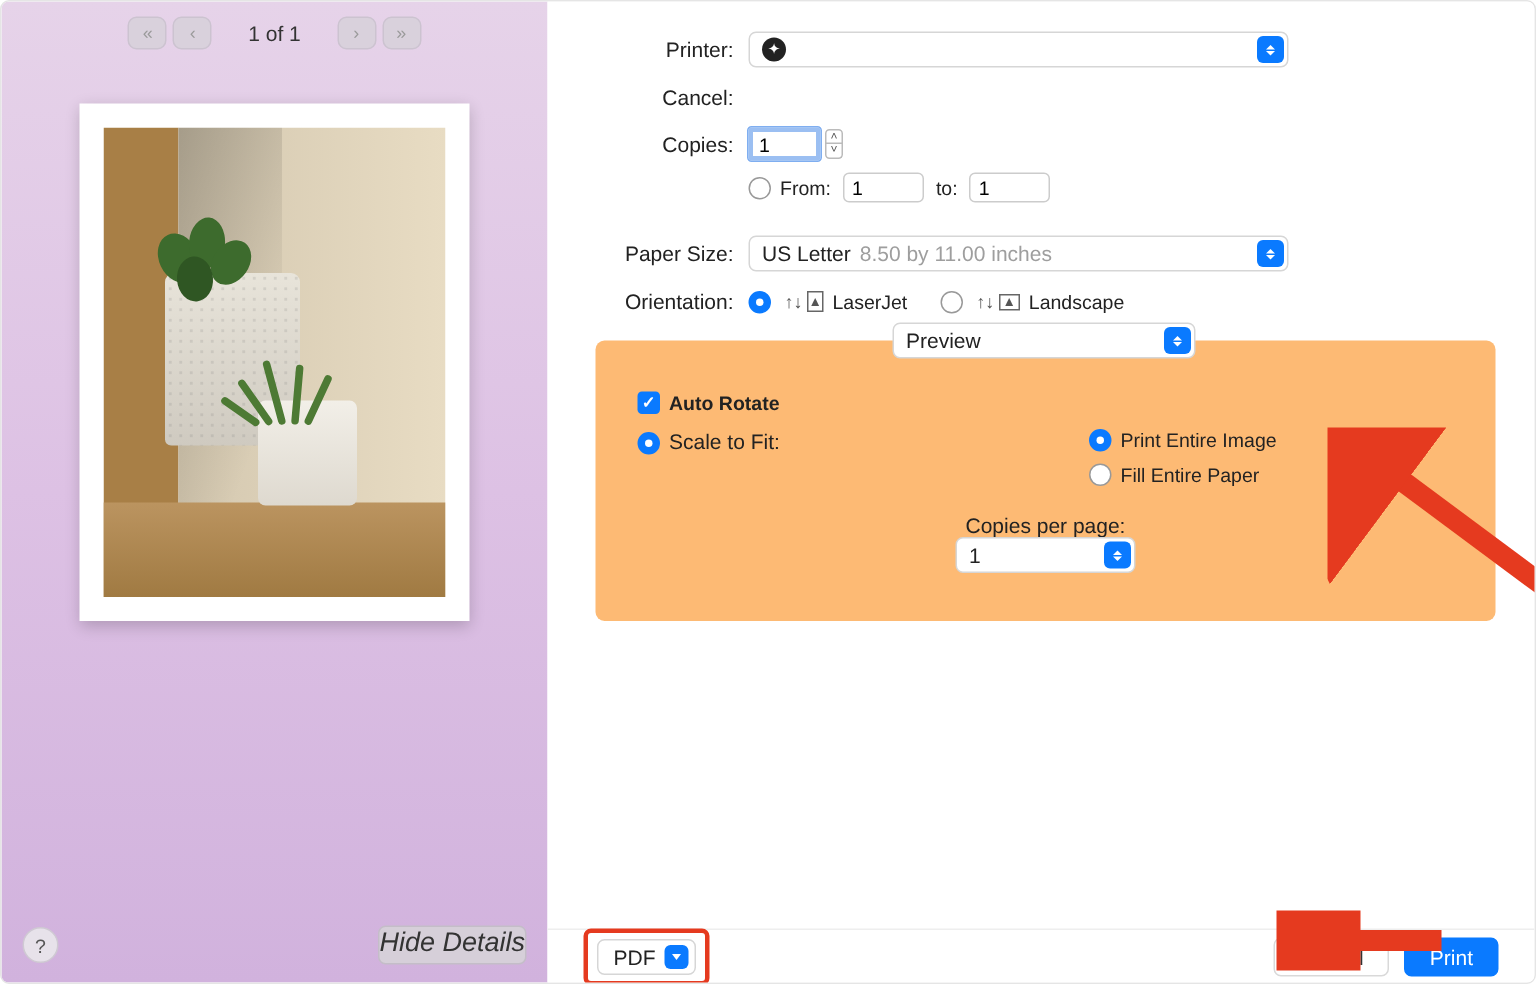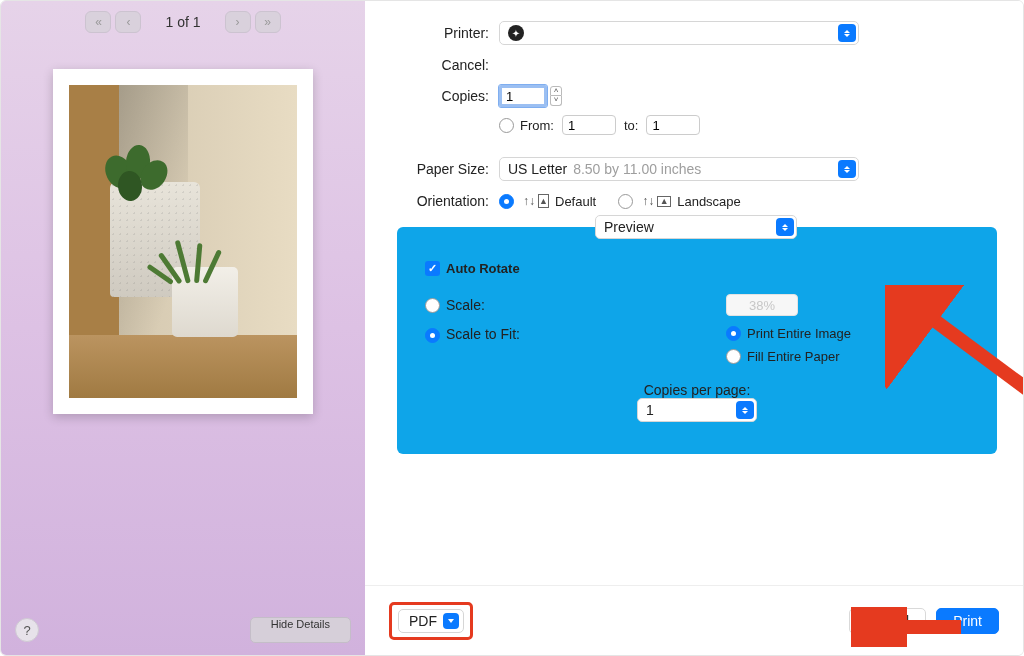--- a/index.html
+++ b/index.html
@@ -36,21 +36,21 @@
   .plant2 { position:absolute; left:38%; top:44%; width:80px; height:60px; }
   .plant2 div { position:absolute; background:#4d7a34; width:5px; height:36px; border-radius:3px; transform-origin:bottom center; bottom:0; }
   .plant2 .s1{left:22px;transform:rotate(-35deg);}
   .plant2 .s2{left:30px;transform:rotate(-15deg);height:44px;}
   .plant2 .s3{left:38px;transform:rotate(5deg);height:40px;}
   .plant2 .s4{left:46px;transform:rotate(25deg);}
   .plant2 .s5{left:14px;transform:rotate(-55deg);height:30px;}
 
   .preview-footer { position:absolute; left:0; right:0; bottom:0; height:50px; display:flex; align-items:center; padding:0 14px; gap:14px; }
   .help-btn { width:24px; height:24px; border-radius:50%; background:#e7e2ea; border:1px solid #cfc9d3; color:#555; display:flex; align-items:center; justify-content:center; font-size:13px; }
-  .hide-details { margin-left:auto; background:#d6cfd9; border:1px solid #c4bdc8; border-radius:5px; height:26px; padding:0 20px; font-size:11px; color:#333; }
+  .hide-details { margin-left:auto; background:#d6cfd9; border:1px solid #c4bdc8; border-radius:5px; height:26px; padding:0 0; font-size:18px; color:#333;font-style:italic; }
 
   
   .settings-pane { flex:1; background:#fff; position:relative; padding:20px 26px 0; }
   .row { display:flex; align-items:center; margin-bottom:12px; }
   .lbl { width:108px; text-align:right; padding-right:10px; font-size:14px; color:#222; }
   .sel { flex:1; max-width:360px; height:24px; border:1px solid #d6d6d6; border-radius:5px; background:#fff; display:flex; align-items:center; padding:0 26px 0 8px; position:relative; font-size:14px; }
   .sel .cap { position:absolute; right:2px; top:2px; bottom:2px; width:18px; background:#0a7aff; border-radius:4px; display:flex; flex-direction:column; align-items:center; justify-content:center; gap:0; }
   .sel .cap::before { content:""; border-left:3.5px solid transparent; border-right:3.5px solid transparent; border-bottom:3.5px solid #fff; margin-bottom:1px; }
   .sel .cap::after  { content:""; border-left:3.5px solid transparent; border-right:3.5px solid transparent; border-top:3.5px solid #fff; }
   .printer-ico { width:16px; height:16px; border-radius:50%; background:#222; color:#fff; display:flex; align-items:center; justify-content:center; font-size:10px; margin-right:6px; }
@@ -70,28 +70,28 @@
   .muted { color:#9e9e9e; }
 
   .hl-box { border:3px solid #e53a1f; border-radius:4px; }
   #hl-orientation { position:absolute; left:42px; top:258px; width:528px; height:42px; pointer-events:none; }
 
   .orient-icon { display:inline-flex; border:1px solid #666; background:#fff; align-items:center; justify-content:center; font-size:9px; color:#555; }
   .orient-icon.port { width:11px; height:14px; }
   .orient-icon.land { width:14px; height:11px; }
   .orient-arrow { font-size:12px; color:#555; margin:0 3px; }
 
-  .inset-panel { margin:18px 0 0 6px; background:#0ea5e9; border-radius:6px; padding:16px 28px 22px; position:relative; width:600px; }
+  .inset-panel { margin:18px 0 0 6px; background:#fdba74; border-radius:6px; padding:16px 28px 22px; position:relative; width:600px; }
   .inset-panel .sel.small { width:202px; position:absolute; top:-12px; left:198px; background:#fff; }
   .inset-row { display:flex; align-items:center; margin:10px 0; }
   .inset-lbl { width:140px; font-size:14px; }
   .inset-col { display:flex; flex-direction:column; gap:8px; }
   .disabled-in { width:72px; height:22px; border:1px solid #e3e3e3; border-radius:4px; background:#f7f7f7; color:#c7c7c7; text-align:center; font-size:13px; }
 
-  .footer { position:absolute; left:0; right:0; bottom:0; height:70px; border-top:1px solid #eee; display:flex; align-items:center; padding:17px 24px; }
+  .footer { position:absolute; left:0; right:0; bottom:0; height:36px; border-top:1px solid #eee; display:flex; align-items:center; padding:17px 24px; }
   .pdf-wrap { position:relative; display:inline-flex; align-items:center; border:3px solid #e53a1f; border-radius:5px; padding:4px 6px; }
   .pdf-btn { height:24px; border:1px solid #d6d6d6; border-radius:5px; background:#fff; display:flex; align-items:center; padding:0 4px 0 10px; font-size:14px; gap:6px; }
   .pdf-btn .chev { width:16px; height:16px; background:#0a7aff; border-radius:4px; display:flex; align-items:center; justify-content:center; }
   .pdf-btn .chev::after { content:""; border-left:3.5px solid transparent; border-right:3.5px solid transparent; border-top:4px solid #fff; }
   .btn { height:26px; border-radius:5px; padding:0 16px; font-size:14px; display:flex; align-items:center; }
   .btn-cancel { background:#fff; border:1px solid #d9d9d9; color:#333; }
   .btn-print { background:#0a7aff; border:1px solid #0a7aff; color:#fff; margin-left:10px; }
 
   .arrow-svg { position:absolute; pointer-events:none; }
   #arrow1 { left:520px; top:284px; width:170px; height:120px; }
@@ -196,45 +196,39 @@
         <span class="muted" style="margin-left:6px;">8.50 by 11.00 inches</span>
         <span class="cap"></span>
       </div>
     </div>
 
     <div class="row" style="position:relative;">
       <div class="lbl">Orientation:</div>
       <span class="radio on"></span>
       <span class="orient-arrow">↑↓</span>
       <span class="orient-icon port">▲</span>
-      <span style="margin:0 22px 0 6px;">Default</span>
+      <span style="margin:0 22px 0 6px;">LaserJet</span>
       <span class="radio"></span>
       <span class="orient-arrow">↑↓</span>
       <span class="orient-icon land">▲</span>
       <span style="margin-left:6px;">Landscape</span>
     </div>
     <div id="hl-orientation" class="hl-box"></div>
 
     <div class="inset-panel">
       <div class="sel small">
         <span>Preview</span>
         <span class="cap"></span>
       </div>
 
       <div class="inset-row" style="margin-top:18px;font-weight:bold;">
         <span class="chk"></span>
         <span>Auto Rotate</span>
       </div>
 
-      <div class="inset-row" style="margin-top:18px;">
-        <span class="radio"></span>
-        <span class="inset-lbl">Scale:</span>
-        <div style="width:140px;"></div>
-        <input class="disabled-in" disabled="" value="38%" style="">
-      </div>
 
       <div class="inset-row" style="align-items:flex-start;">
         <span class="radio on" style="margin-top:2px;"></span>
         <span class="inset-lbl">Scale to Fit:</span>
         <div style="width:140px;"></div>
         <div class="inset-col">
           <div style="display:flex;align-items:center;">
             <span class="radio on"></span>
             <span>Print Entire Image</span>
           </div>

